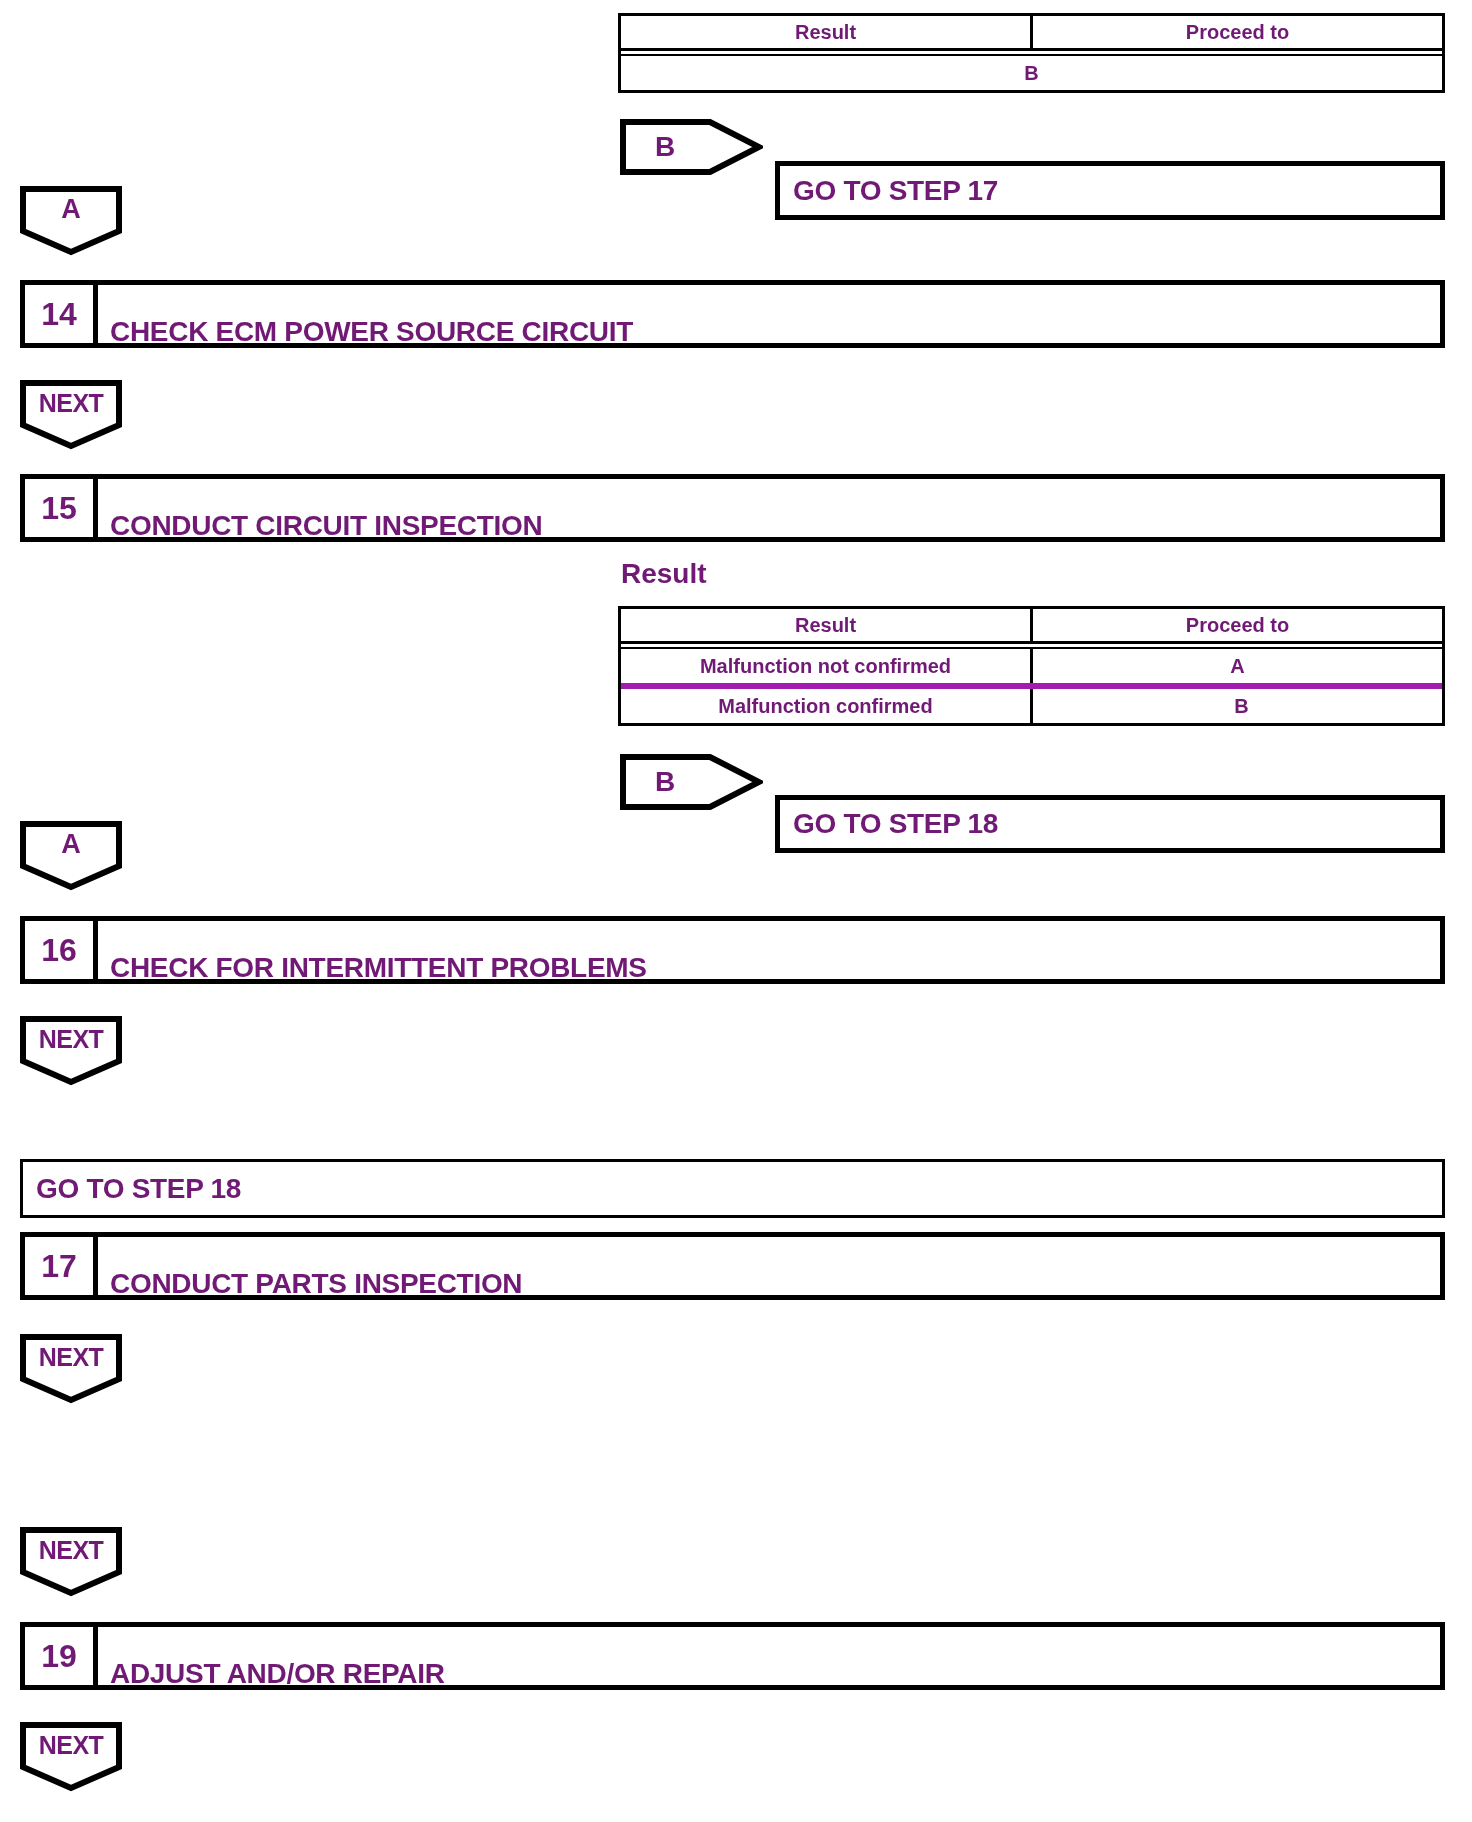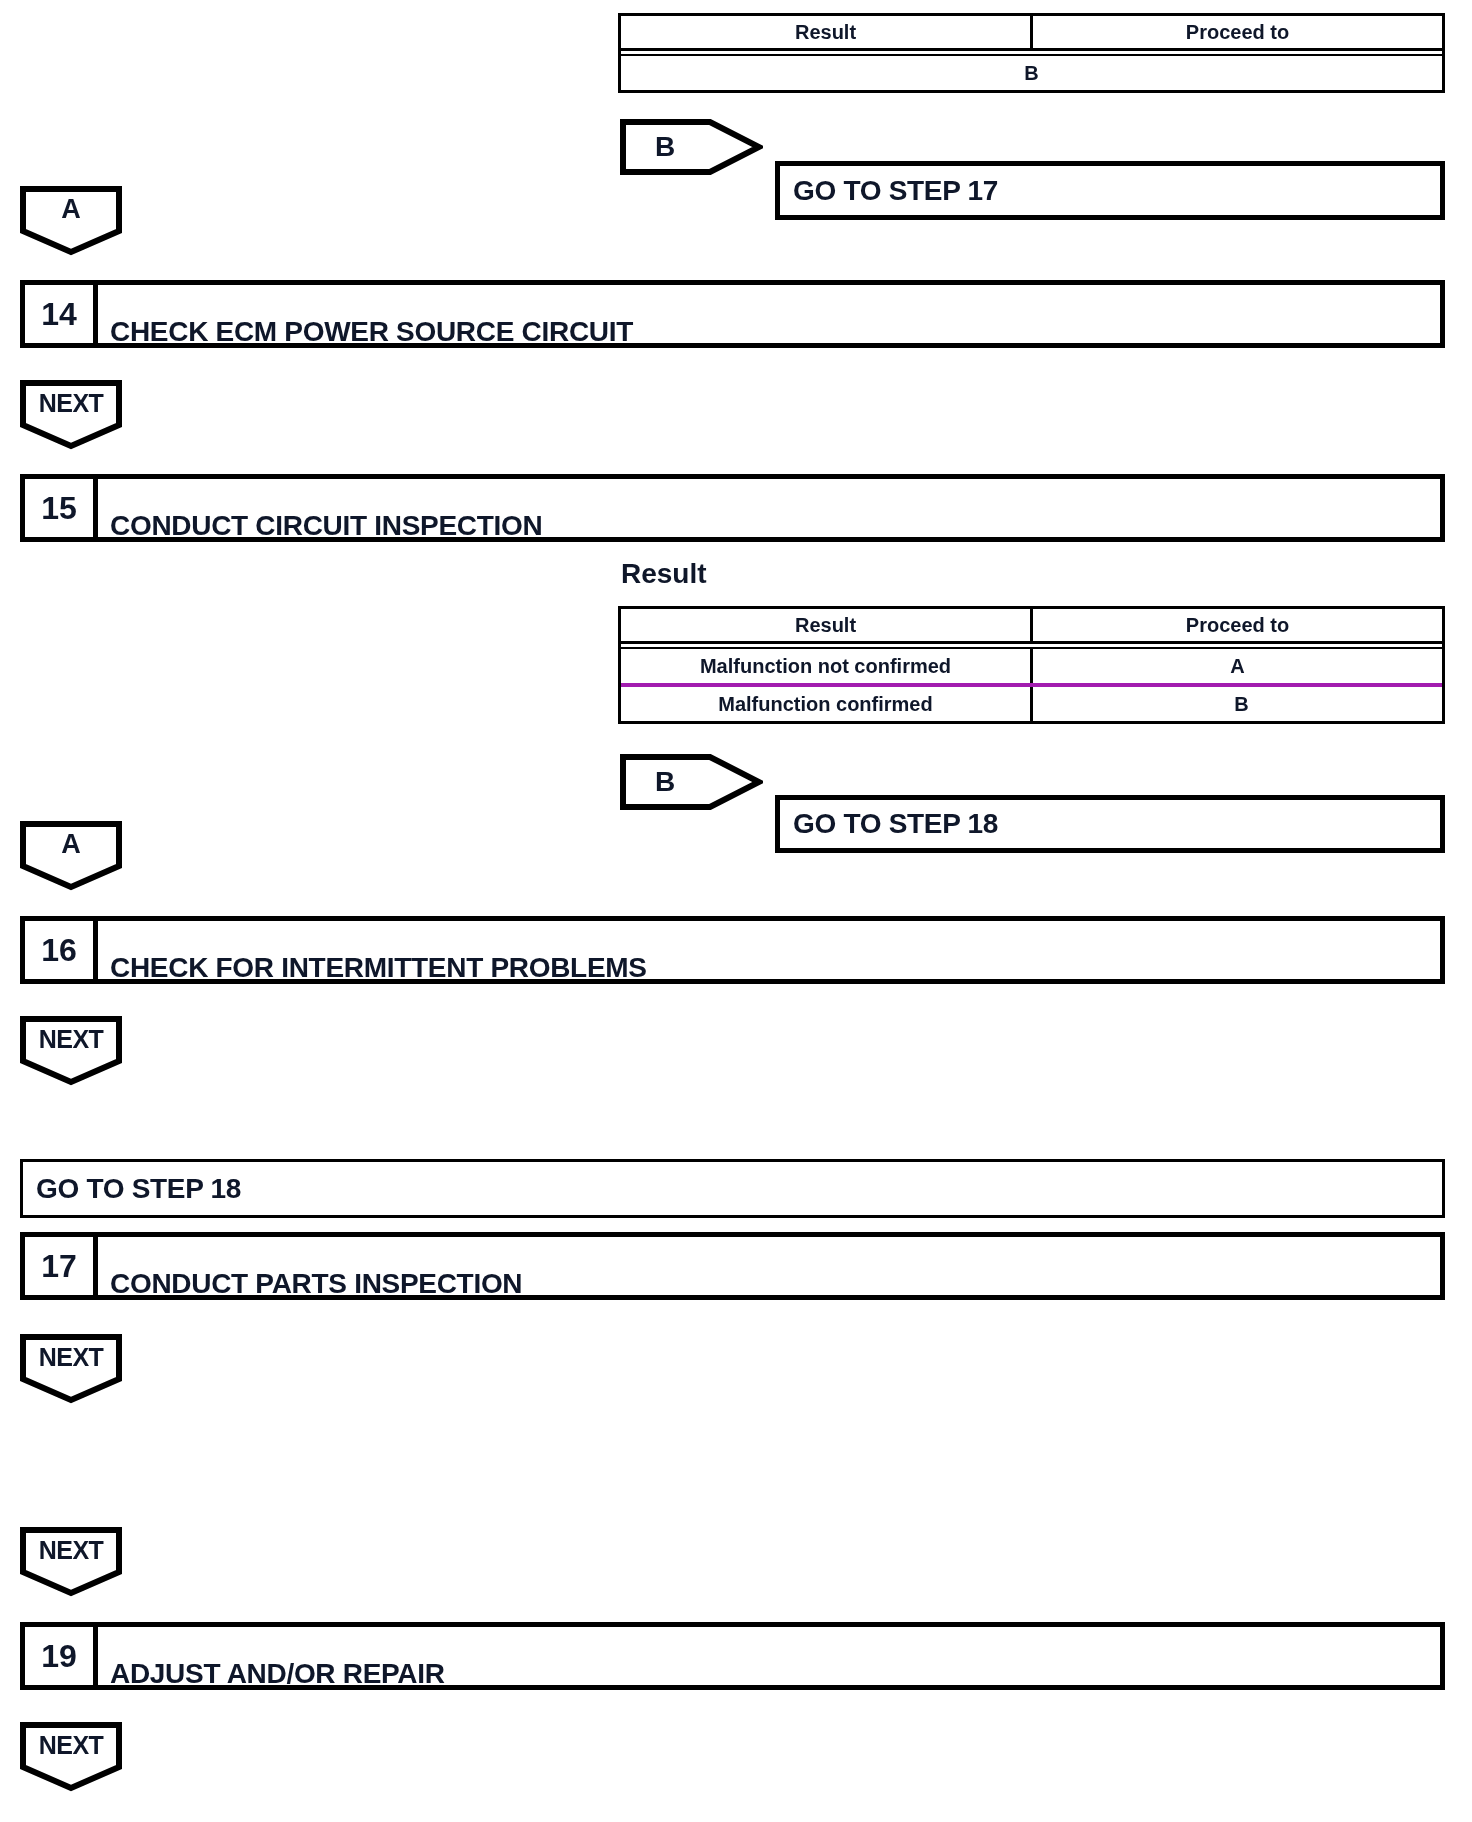--- a/index.html
+++ b/index.html
@@ -1,26 +1,26 @@
 <!DOCTYPE html>
 <html><head>
 <meta charset="utf-8">
 <style>
   html,body { margin:0; padding:0; background:#ffffff; }
   .page {
     position:relative; width:1472px; height:1822px; background:#ffffff;
-    font-family:"Liberation Sans", sans-serif; color:#0f172a; overflow:hidden;
+    font-family:"Liberation Sans", sans-serif; color:#701a75; overflow:hidden;
   }
 
   
   .rtable { position:absolute; left:618px; width:827px; border:3px solid #000; background:#fff; box-sizing:border-box; }
   .trow  { display:flex; }
   .thead { border-bottom:3px solid #000; }
   .dsep  { height:3px; border-bottom:2px solid #000; }
-  .trow.rsep { border-top:4px solid #a21caf;gap:8px; }
+  .trow.rsep { border-top:6px solid #a21caf;gap:8px; }
   .tcell { display:flex; align-items:center; justify-content:center; font-weight:bold; font-size:20px; box-sizing:border-box; }
   .thead .tcell { height:32px; }
   .trow.data .tcell { height:34px; }
   .c1 { width:412px; border-right:3px solid #000; }
   .c2 { flex:1; }
 
   
   .stepbox { position:absolute; left:20px; width:1425px; height:68px; border:5px solid #000; background:#fff; display:flex; box-sizing:border-box; }
   .stepnum { width:68px; border-right:5px solid #000; display:flex; align-items:center; justify-content:center; font-weight:bold; font-size:32px; }
   .steptitle { flex:1; display:flex; align-items:center; padding-left:12px; font-weight:bold; font-size:28px; letter-spacing:-0.3px;margin-top:35px; }

